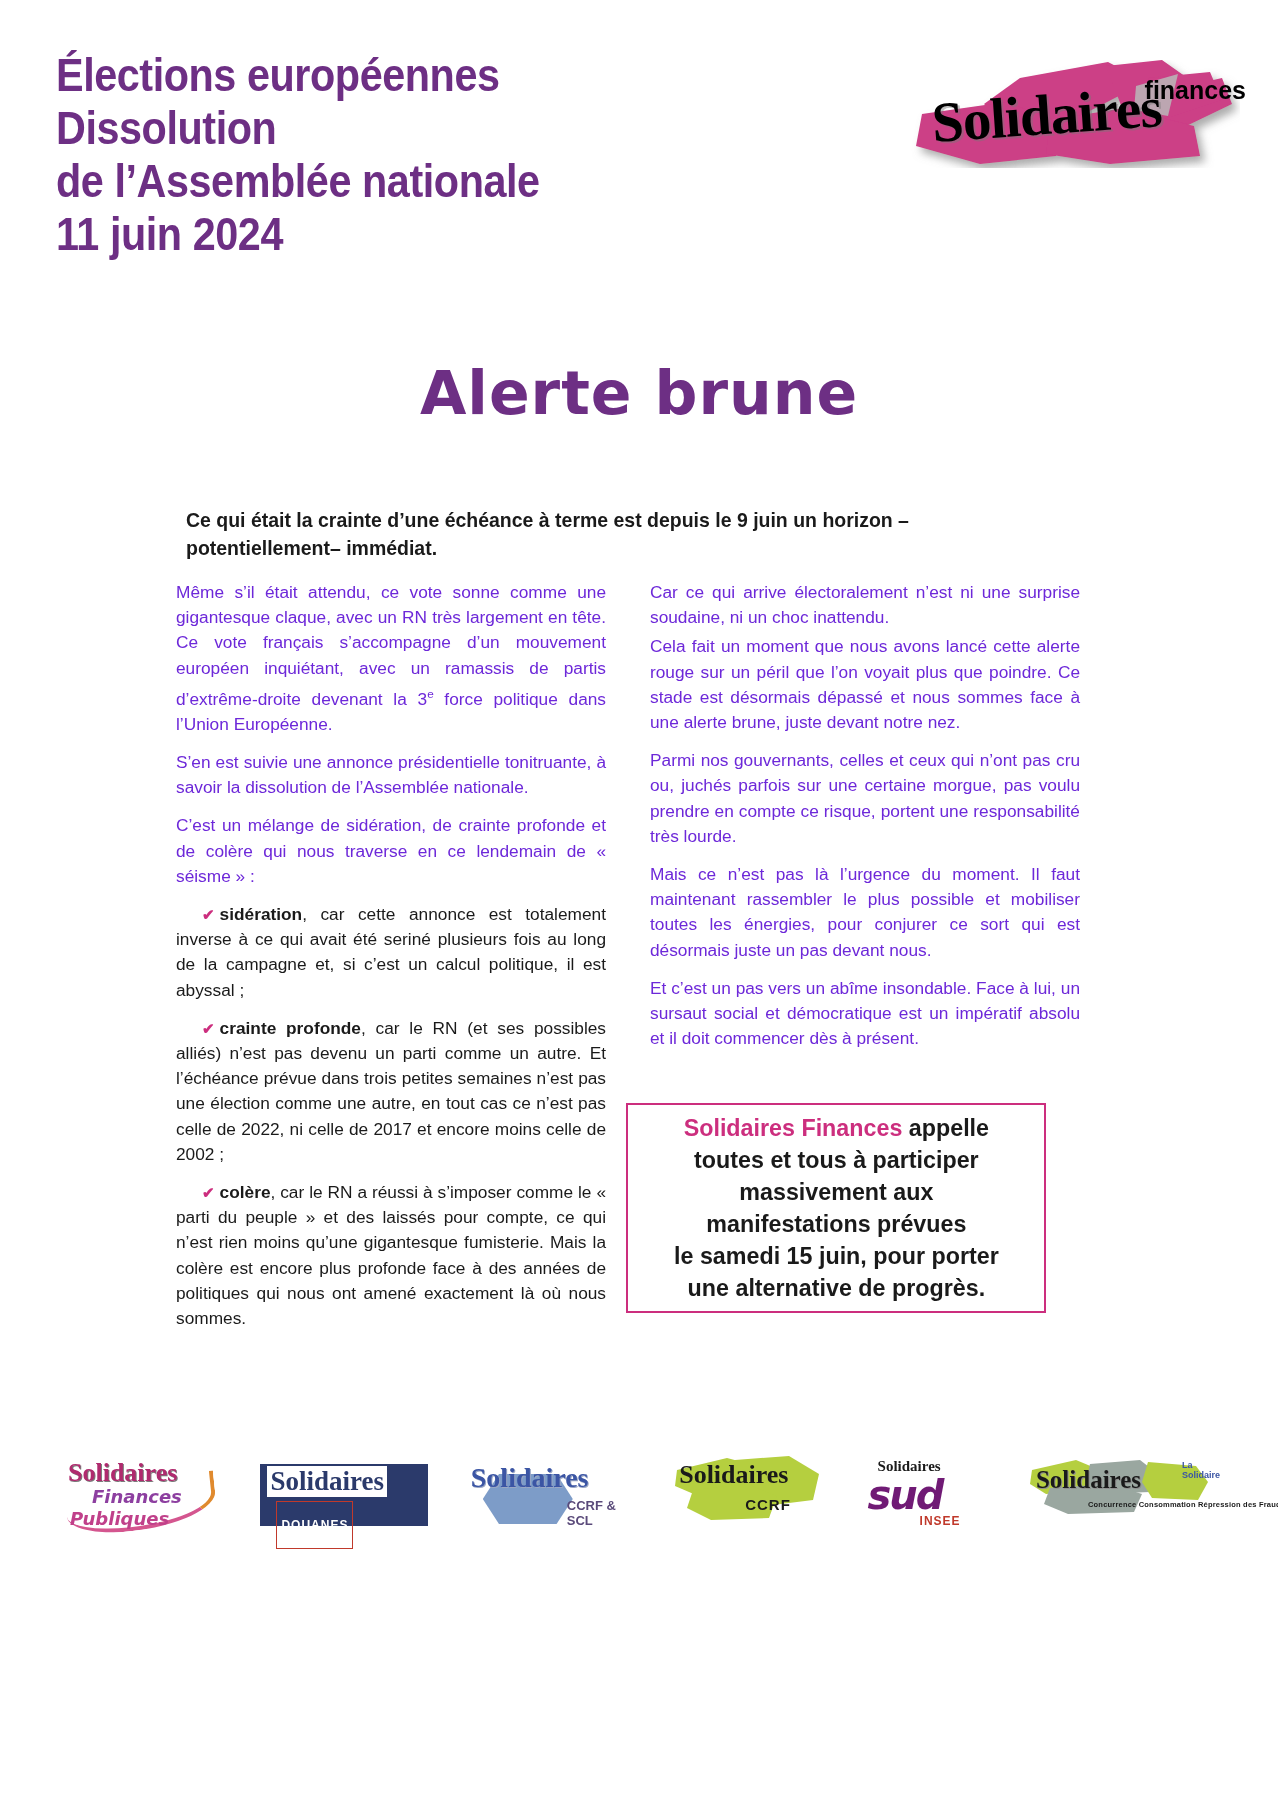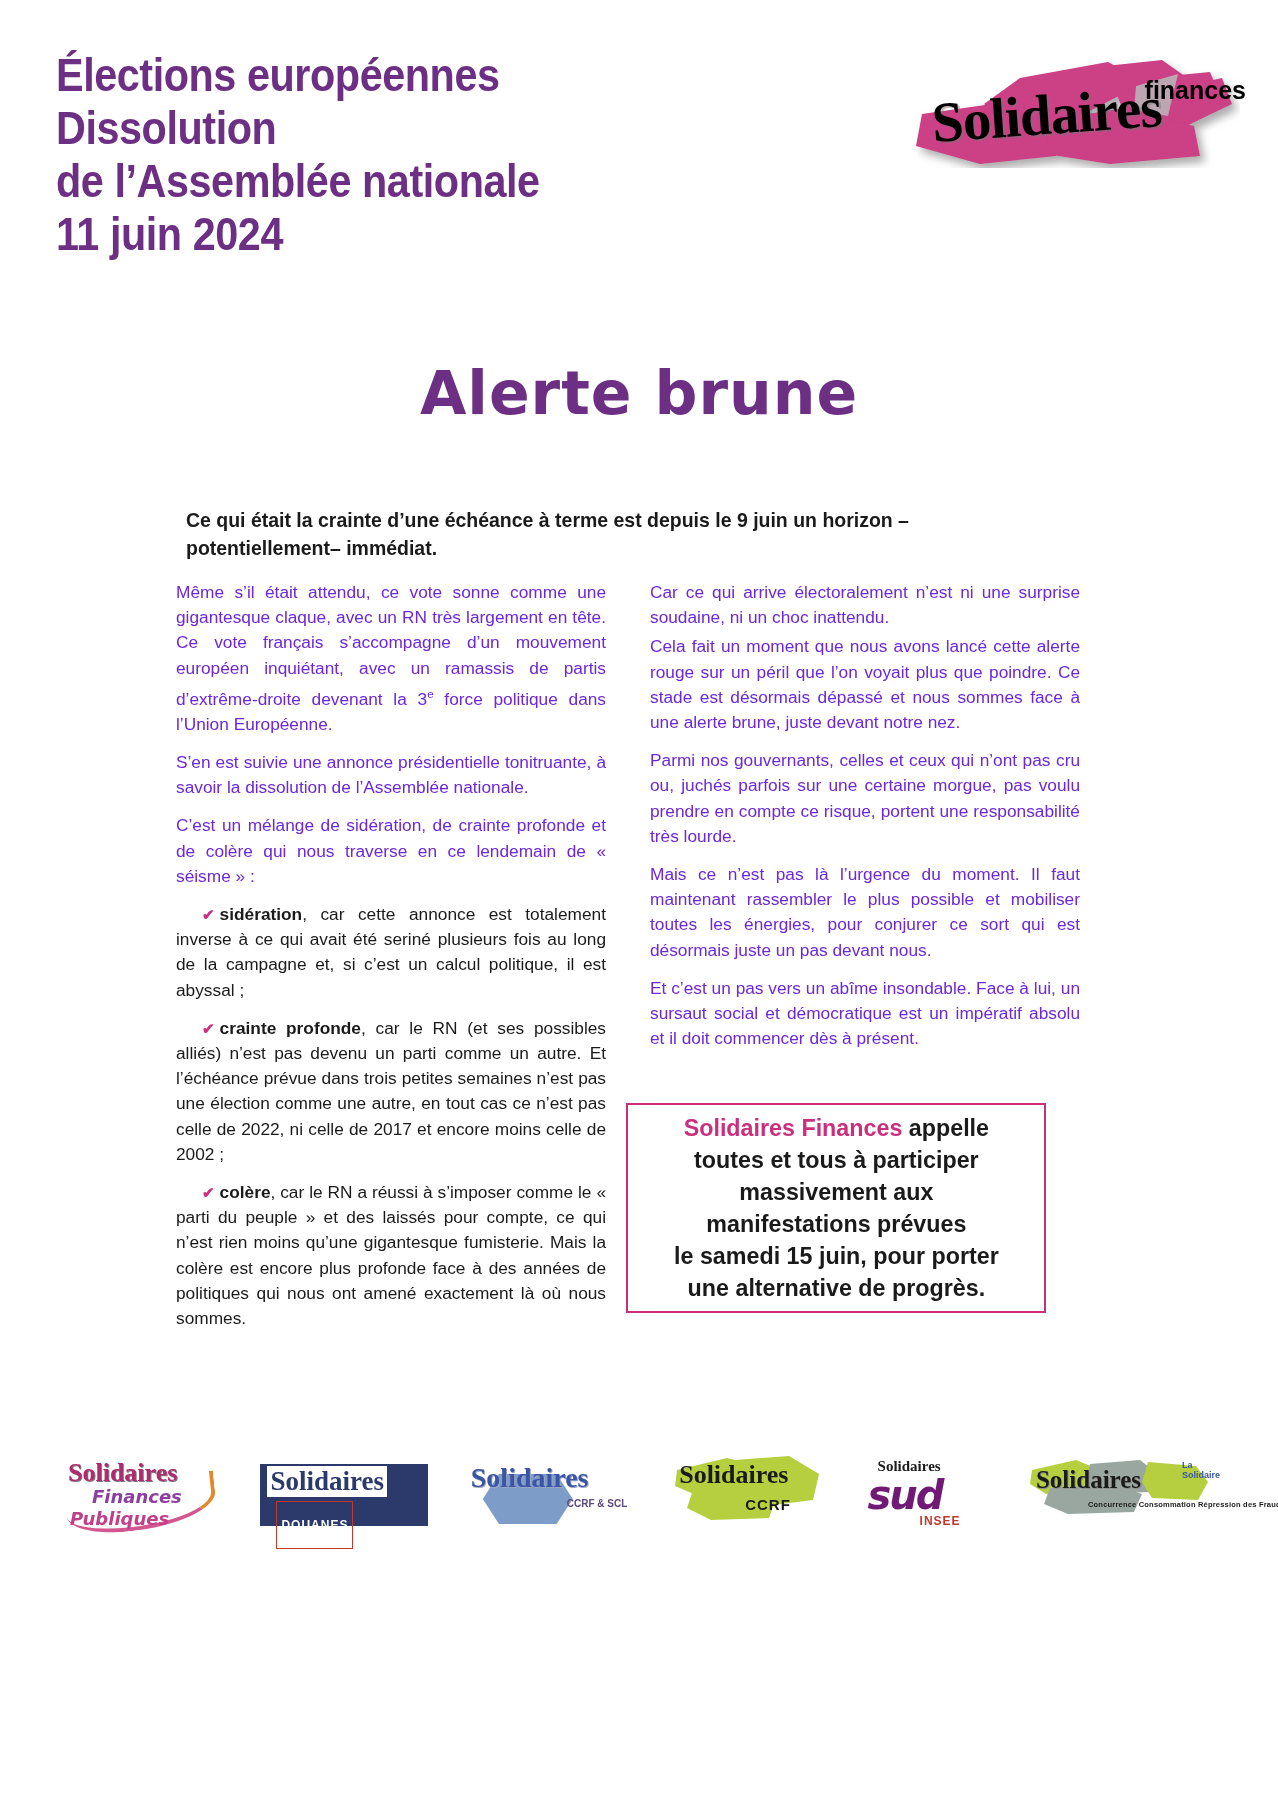--- a/index.html
+++ b/index.html
@@ -252,21 +252,21 @@
   }
   .fl3 .t1 {
     position: absolute; left: 4px; top: 10px;
     font-family: "Liberation Serif", serif; font-weight: bold;
     font-size: 28px; color: #3b55a4;
     text-shadow: 1px 1px 0 #9aa7c4;
   }
   .fl3 .t2 {
     position: absolute; left: 100px; top: 46px;
     font-family: "Liberation Sans", sans-serif; font-weight: bold;
-    font-size: 10px; color: #5a4a7a;
+    font-size: 13px; color: #5a4a7a;
   }
 
   
   .fl4 { width: 156px; }
   .fl4 .blobg {
     position: absolute; left: 2px; top: 4px;
     width: 148px; height: 66px;
   }
   .fl4 .t1 {
     position: absolute; left: 8px; top: 8px;

